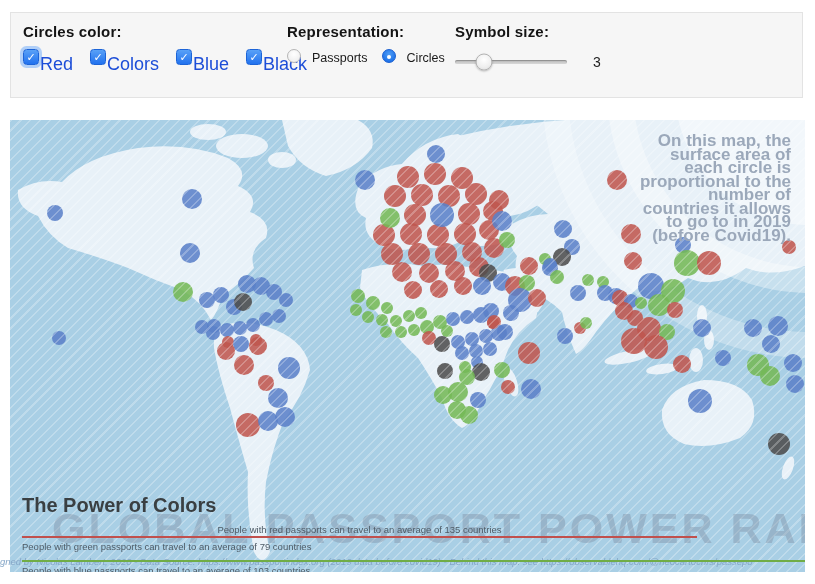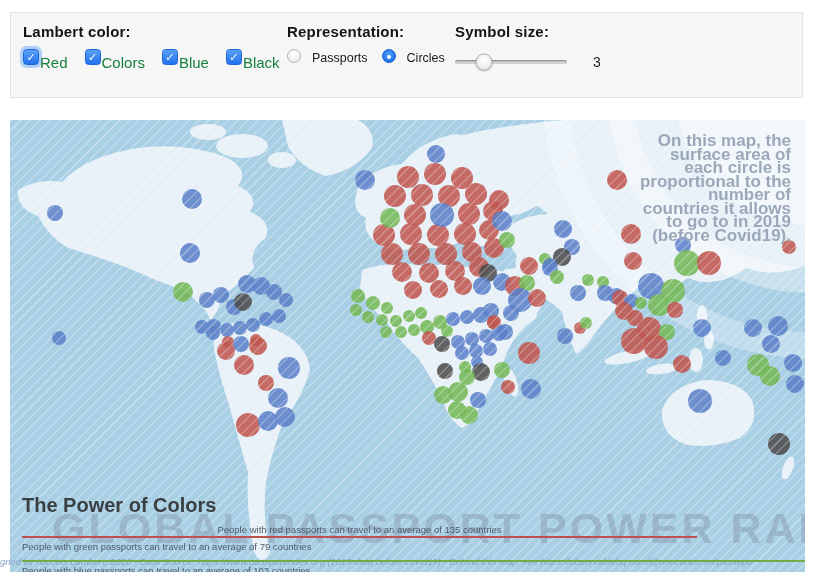--- a/index.html
+++ b/index.html
@@ -15,21 +15,21 @@
   .cgroup.g3{left:444px;}
   .clabel{font-size:15px;font-weight:bold;color:#141414;letter-spacing:.2px;}
   .optrow{display:flex;align-items:flex-start;margin-top:9px;}
 
   .cb-item{display:flex;align-items:flex-start;margin-right:17px;cursor:default;}
   .cb-box{width:14px;height:14px;border-radius:3.5px;flex:none;
     background:linear-gradient(180deg,#59a1f7 0%,#2272ee 100%);
     border:1px solid #1c64d8;display:flex;align-items:center;justify-content:center;}
   .cb-box.focused{box-shadow:0 0 0 3px rgba(90,160,250,.45);}
   .cb-check{color:#fff;font-size:11px;line-height:11px;font-weight:bold;transform:translateY(-.5px);}
-  .cb-text{font-size:15px;color:#15803d;margin-left:1px;position:relative;top:5px;}
+  .cb-text{font-size:18px;color:#1d4ed8;margin-left:1px;position:relative;top:5px;}
 
   .rad-item{display:flex;align-items:flex-start;margin-right:14px;gap:8px;}
   .rad-dot{width:14px;height:14px;border-radius:50%;flex:none;box-sizing:border-box;}
   .rad-off{background:radial-gradient(circle at 50% 35%,#ffffff 0%,#f0f0f0 70%,#e2e2e2 100%);
     border:1px solid #b5b5b5;}
   .rad-on{background:radial-gradient(circle at 50% 35%,#4f9df5 0%,#1a6fe8 80%);
     border:1px solid #1a5fd0;position:relative;}
   .rad-on::after{content:"";position:absolute;left:4.5px;top:4.5px;width:4px;height:4px;
     border-radius:50%;background:#fff;}
   .rad-text{font-size:12.5px;color:#1a1a1a;margin-left:3px;position:relative;top:2px;}
@@ -60,21 +60,21 @@
   .credit{position:absolute;left:0;top:556px;width:815px;overflow:hidden;white-space:nowrap;
     font-size:9.5px;font-style:italic;color:#86a7c8;z-index:5;}
 </style>
 </head>
 <body>
 
 <div class="page">
 
   <div class="controls">
     <div class="cgroup g1">
-      <div class="clabel">Lambert color:</div>
+      <div class="clabel">Circles color:</div>
       <div class="optrow" id="passport-options">
           <label class="cb-item">
             <span class="cb-box focused">
               <span class="cb-check">✓</span>
             </span>
             <span class="cb-text">Red</span>
           </label>
           <label class="cb-item">
             <span class="cb-box">
               <span class="cb-check">✓</span>

